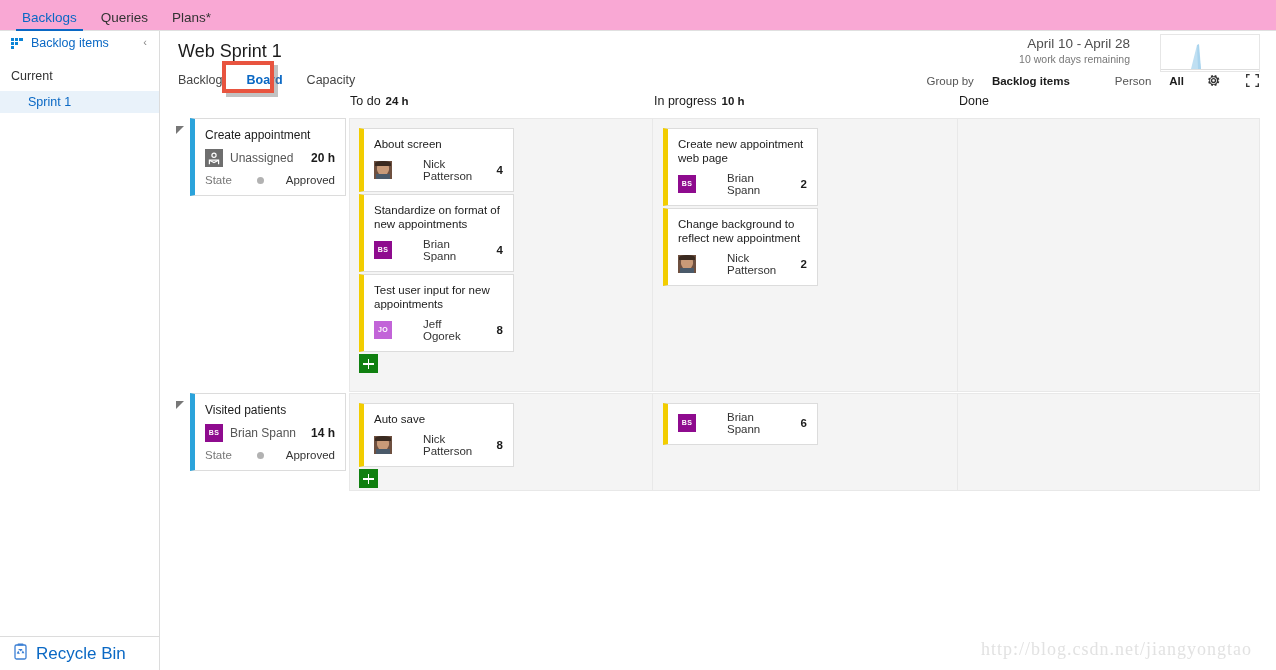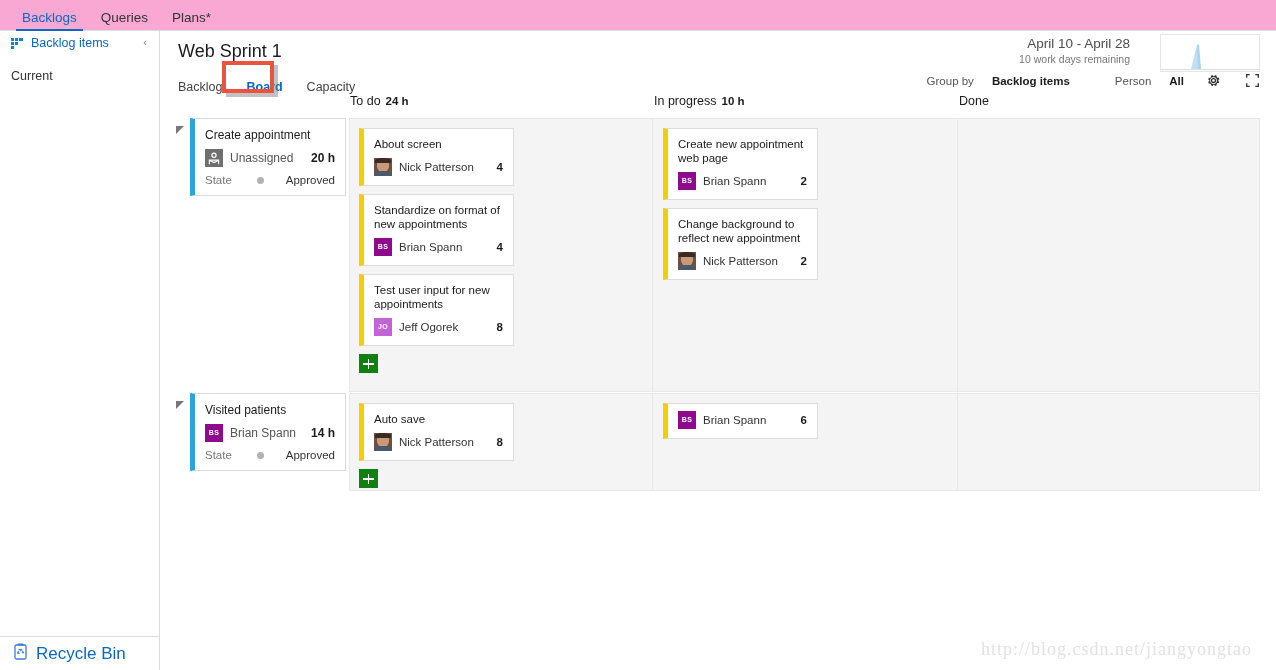--- a/index.html
+++ b/index.html
@@ -57,21 +57,21 @@
     border-top: 1px solid #dcdcdc; display: flex; align-items: center; gap: 8px; padding-left: 13px;
   }
   .sidebar-footer .lbl { font-size: 17px; color: #0a68c4; cursor: pointer; }
 
   
   .content { position: absolute; left: 160px; top: 31px; width: 1116px; height: 639px; background: #fff; }
   .page-title {
     position: absolute; left: 18px; top: 10px;
     font-size: 18px; color: #1b1b1b; font-weight: normal;
   }
-  .subtabs { position: absolute; left: 18px; top: 42px; display: flex; align-items: center; margin-top: 7px; }
+  .subtabs { position: absolute; left: 18px; top: 42px; display: flex; align-items: center; }
   .subtab { font-size: 12.5px; color: #444; margin-right: 24px; cursor: pointer; }
   .subtab.active { color: #0a68c4; font-weight: bold; position: relative; }
 
   
   .annot-box {
     position: absolute; left: 62px; top: 30px; width: 52px; height: 32px;
     border: 4px solid #e8543f; box-shadow: 4px 4px 0 rgba(120,120,120,0.45);
     pointer-events: none;
   }
 
@@ -132,21 +132,21 @@
     width: 7px; height: 7px; border-radius: 50%; background: #b2b2b2; margin-right: 6px;
   }
   .bi-state-val { font-size: 11.5px; color: #333; margin-left: 16px; }
 
   
   .task-card {
     position: absolute; background: #fff; border: 1px solid #dcdcdc;
     border-left: 5px solid #f2cd00;
   }
   .task-title { font-size: 11.5px; color: #1b1b1b; padding: 8px 10px 0 10px; line-height: 14px; }
-  .task-row { display: flex; align-items: center; padding: 7px 10px 9px 10px; }
+  .task-row { display: flex; align-items: center; padding: 7px 10px 9px 10px; gap: 24px; }
   .task-name { font-size: 11.5px; color: #333; margin-left: 7px; }
   .task-hours { margin-left: auto; font-size: 11.5px; font-weight: bold; color: #1b1b1b; }
 
   
   .avatar { width: 18px; height: 18px; flex: 0 0 18px; display: block; }
   .avatar.initials {
     color: #fff; font-size: 7px; font-weight: bold; text-align: center; line-height: 18px;
     letter-spacing: .3px;
   }
   .avatar.photo { background: #8a6a55; position: relative; overflow: hidden; }
@@ -197,20 +197,21 @@
           <rect x="4" y="0" width="3" height="3" fill="#0a84d6"></rect>
           <rect x="8" y="0" width="4" height="3" fill="#0a84d6"></rect>
           <rect x="4" y="4" width="3" height="3" fill="#0a84d6"></rect>
         </svg>
       </span>
       <span>Backlog items</span>
     </div>
 
     <div class="side-group-label">Current</div>
 
+    <div class="side-item selected">Sprint 1</div>
 
     <div class="sidebar-footer">
       <span>
         <svg width="15" height="17" viewBox="0 0 15 17">
           <rect x="2" y="2" width="11" height="14" rx="1.5" fill="none" stroke="#3b7fd4" stroke-width="1.3"></rect>
           <rect x="4.5" y="0.6" width="6" height="2" rx="0.8" fill="#3b7fd4"></rect>
           <path d="M5 6 L9.5 6 L8 8.5 Z M9.8 7.2 L11.4 10.2 L8.6 10.2 Z M5.3 7.6 L6.8 11 L3.7 10.6 Z" fill="#3b7fd4"></path>
         </svg>
       </span>
       <span class="lbl">Recycle Bin</span>

